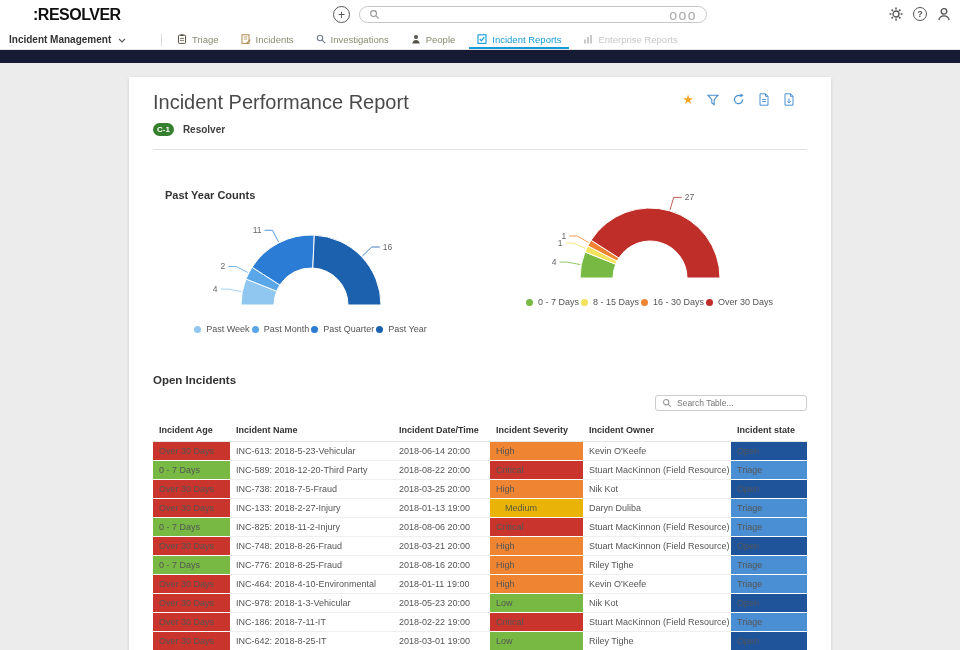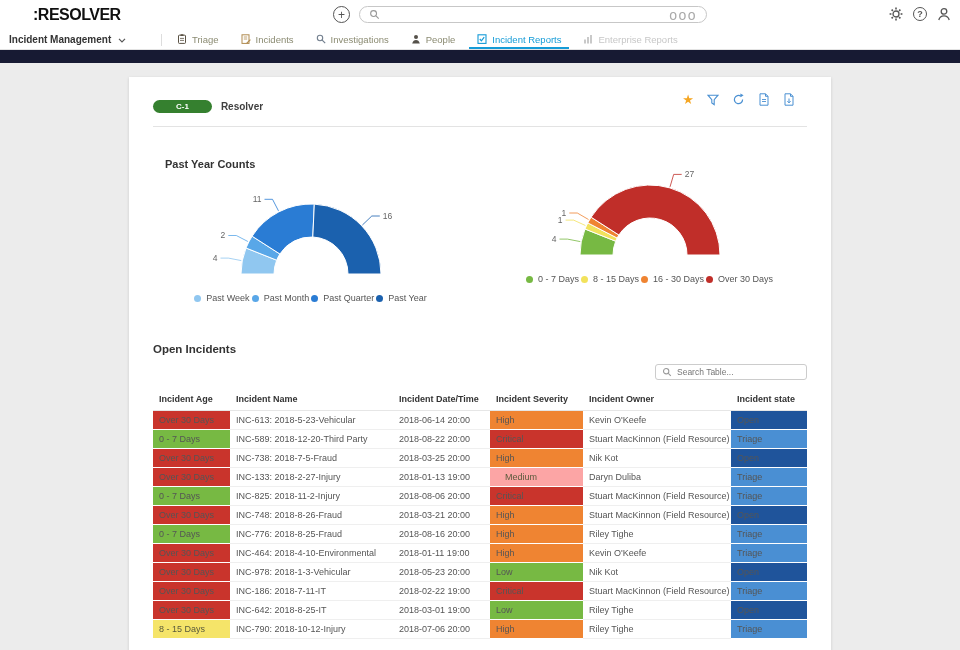--- a/index.html
+++ b/index.html
@@ -29,30 +29,30 @@
   .tab.disabled { color:#c7c7c7; cursor:default; }
 
   .darkband { height:13px; background:#171a33; }
 
   
   .content { height:587px; overflow:hidden; }
   .card { width:702px; margin:14px auto 0; background:#fff; box-shadow:0 1px 3px rgba(0,0,0,0.14); padding-bottom:30px; }
   .card-header { padding:14px 24px 0; position:relative; }
   .report-title { font-size:20px; font-weight:400; color:#4a4a4a; }
   .badge-row { margin-top:9px; display:flex; align-items:center; gap:9px; }
-  .badge { background:#35802f; color:#fff; font-size:8px; font-weight:bold; padding:2px 23px; border-radius:8px; }
+  .badge { background:#35802f; color:#fff; font-size:8px; font-weight:bold; padding:2px 4px; border-radius:8px; }
   .badge-label { font-size:10px; font-weight:bold; color:#3f3f3f; }
   .toolbar-icons { position:absolute; right:36px; top:16px; display:flex; align-items:center; gap:13px; }
   .star-icon { color:#f5a623; font-size:13px; line-height:1; cursor:pointer; }
   .divider { border-top:1px solid #e3e3e3; margin:13px 24px 0; }
 
   
   .charts-row { display:flex; padding:30px 12px 0; }
   .chart-block { width:50%; }
-  .chart-title { font-size:11px; font-weight:bold; color:#333; margin:1px 0 6px 24px; }
+  .chart-title { font-size:11px; font-weight:bold; color:#333; margin:9px 0 6px 24px; }
   svg.donut { display:block; margin:0 auto; }
   .donut-label { font-size:8.5px; fill:#666; font-family:"Liberation Sans", sans-serif; }
   .legend { display:flex; justify-content:center; gap:2px; margin-top:13px; }
   .legend-item { display:flex; align-items:center; gap:5px; font-size:9px; color:#555; cursor:pointer; }
   .legend-dot { width:7px; height:7px; border-radius:50%; display:inline-block; }
 
   
   .open-incidents { padding:40px 24px 0; }
   .section-title { font-size:11.5px; font-weight:bold; color:#333; }
   .table-toolbar { display:flex; justify-content:flex-end; margin-top:9px; }
@@ -170,20 +170,21 @@
     </div>
   </div>
 </div>
 
 <div class="darkband"></div>
 
 <div class="content">
   <div class="card">
 
     <div class="card-header">
+      <div class="report-title">Incident Performance Report</div>
       <div class="badge-row">
         <span class="badge">C-1</span>
         <span class="badge-label">Resolver</span>
       </div>
       <div class="toolbar-icons">
         <span class="star-icon">★</span>
         <span class="tb-icon">
           <svg width="12" height="12" viewBox="0 0 12 12">
               <path d="M1,1.2 H11 L7.2,5.6 V10.6 L4.8,9 V5.6 Z" fill="none" stroke="#4a90d2" stroke-width="1.1"></path>
             </svg>
@@ -341,21 +342,21 @@
               <td>INC-738: 2018-7-5-Fraud</td>
               <td>2018-03-25 20:00</td>
               <td class="pill-cell" style="background: rgb(239, 132, 50);">High</td>
               <td>Nik Kot</td>
               <td class="pill-cell" style="background: rgb(31, 84, 155);">Open</td>
             </tr>
             <tr>
               <td class="pill-cell" style="background: rgb(201, 52, 44);">Over 30 Days</td>
               <td>INC-133: 2018-2-27-Injury</td>
               <td>2018-01-13 19:00</td>
-              <td class="pill-cell dark-text" style="background: #fca5a5; padding-left: 15px;">Medium</td>
+              <td class="pill-cell dark-text" style="background: #eab308; padding-left: 15px;">Medium</td>
               <td>Daryn Duliba</td>
               <td class="pill-cell" style="background: rgb(74, 143, 211);">Triage</td>
             </tr>
             <tr>
               <td class="pill-cell" style="background: rgb(119, 185, 67);">0 - 7 Days</td>
               <td>INC-825: 2018-11-2-Injury</td>
               <td>2018-08-06 20:00</td>
               <td class="pill-cell" style="background: rgb(201, 52, 44);">Critical</td>
               <td>Stuart MacKinnon (Field Resource)</td>
               <td class="pill-cell" style="background: rgb(74, 143, 211);">Triage</td>

